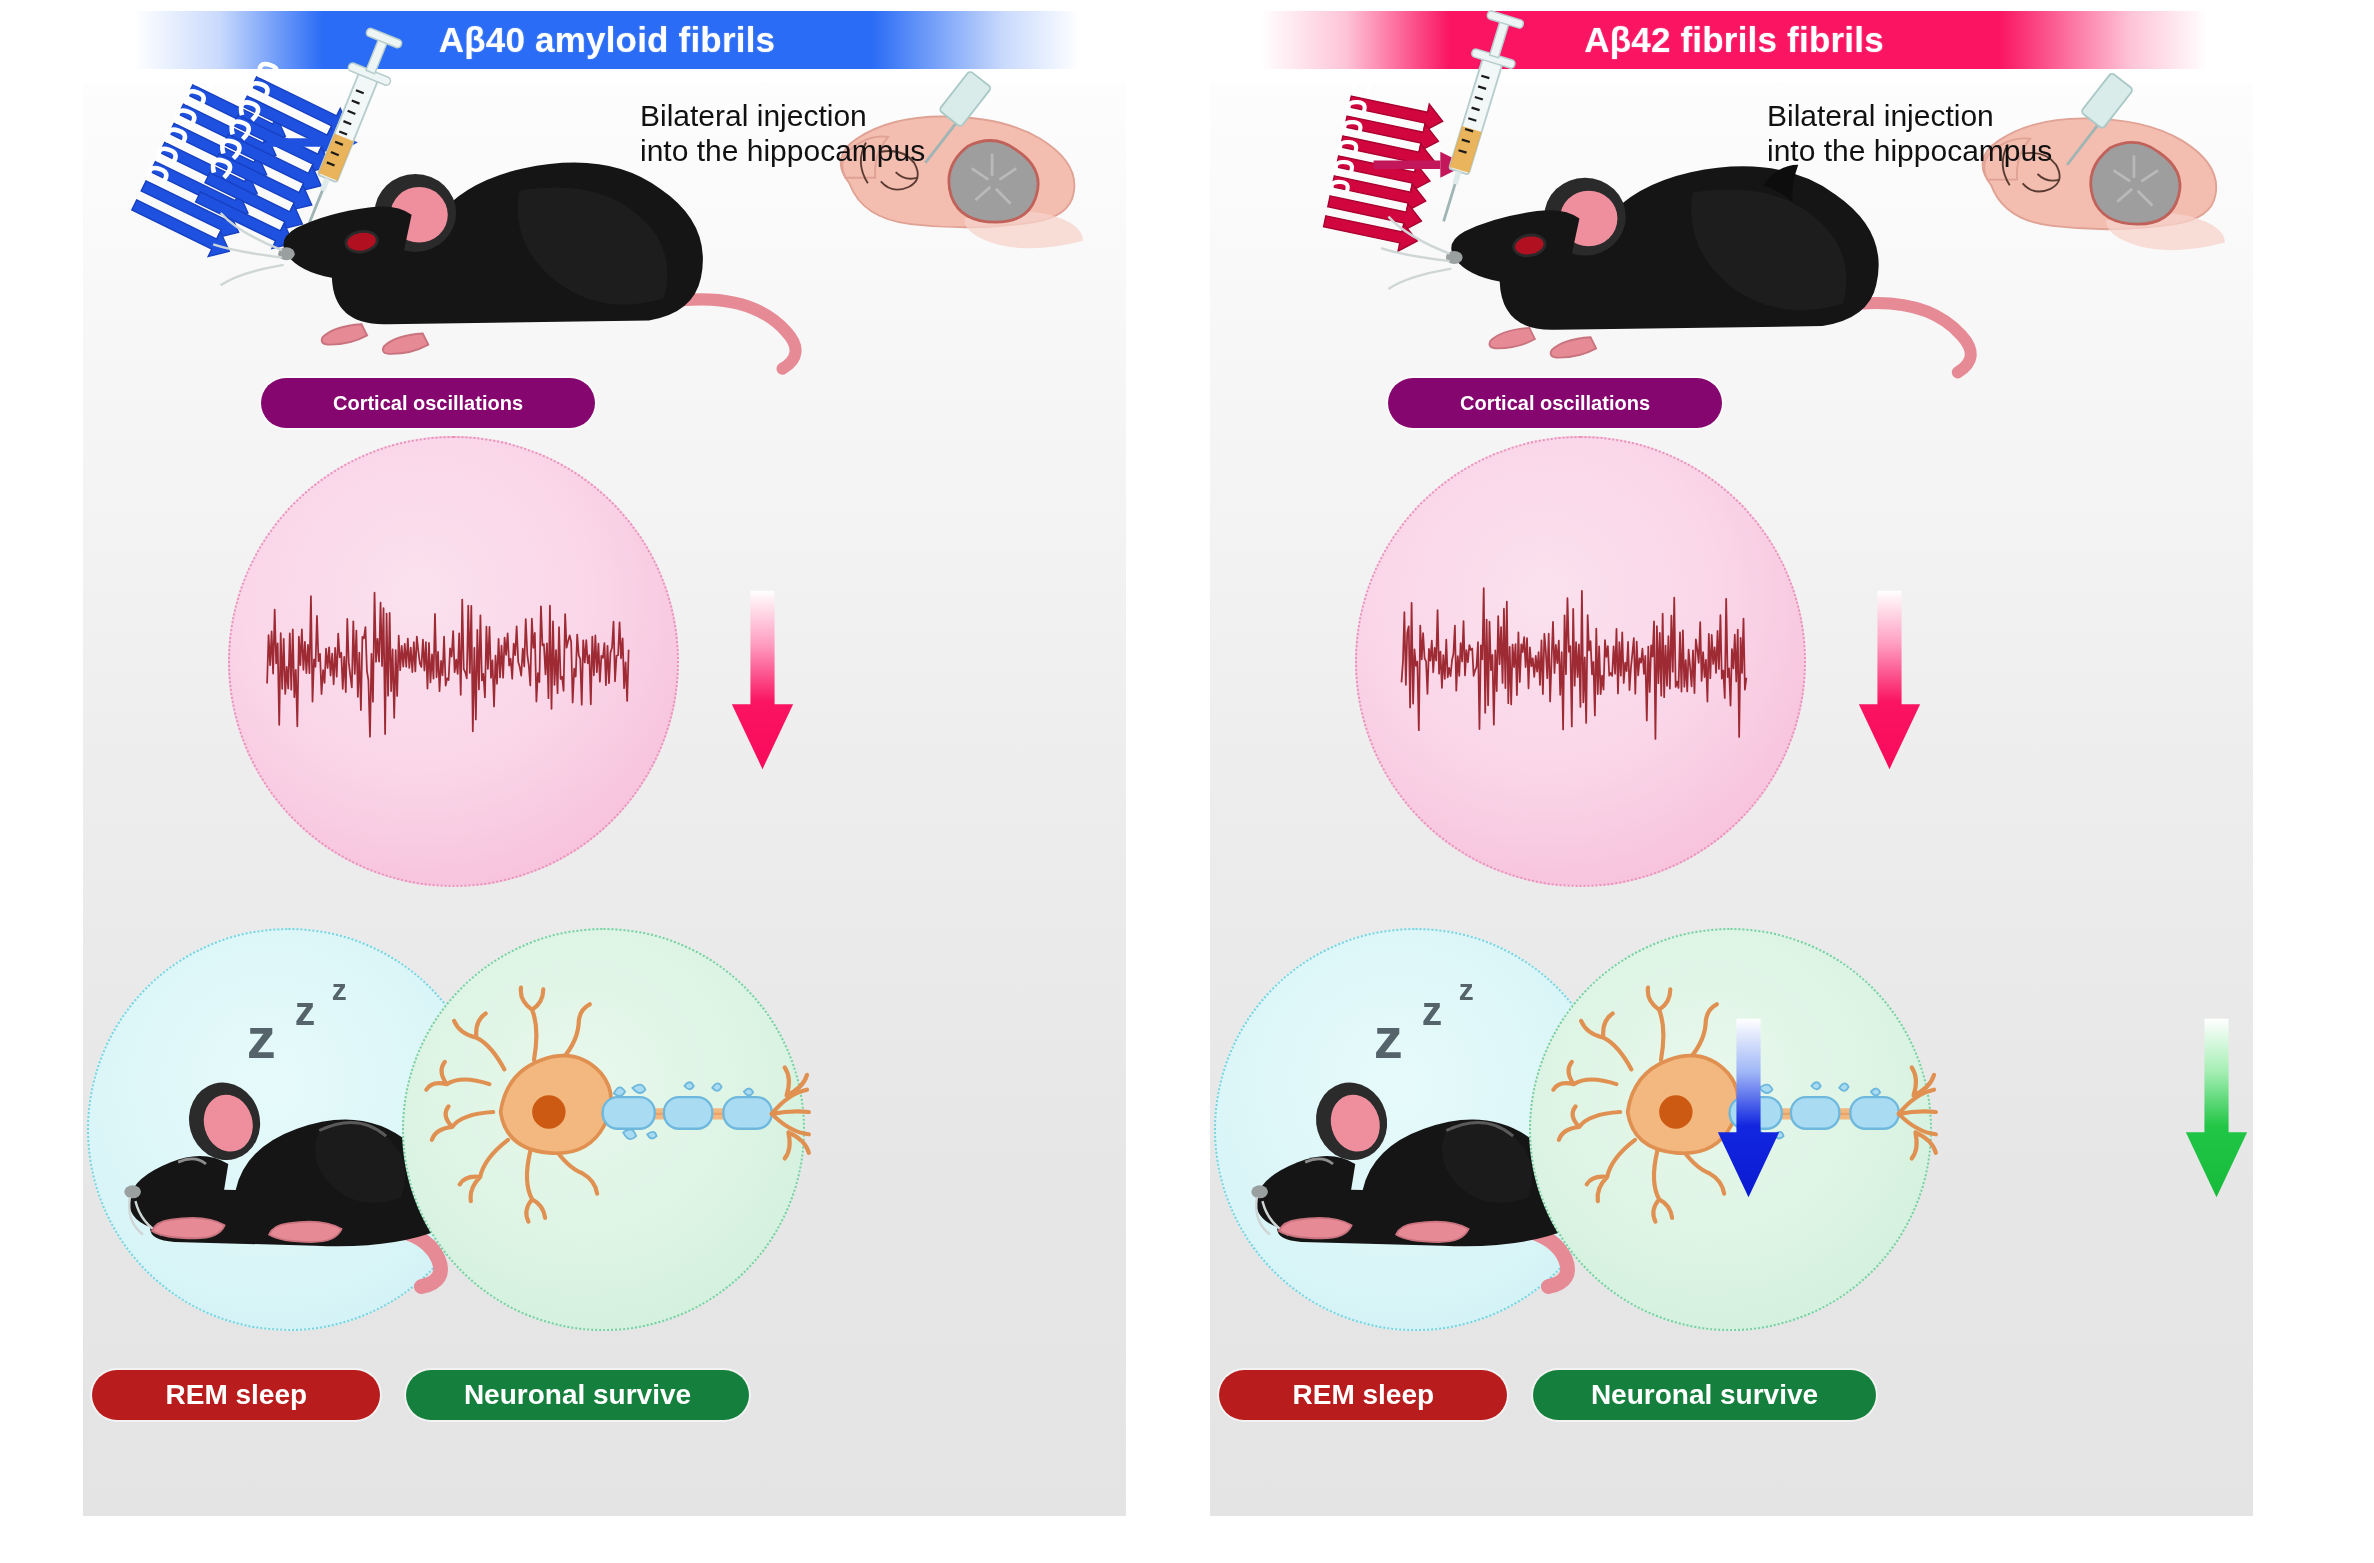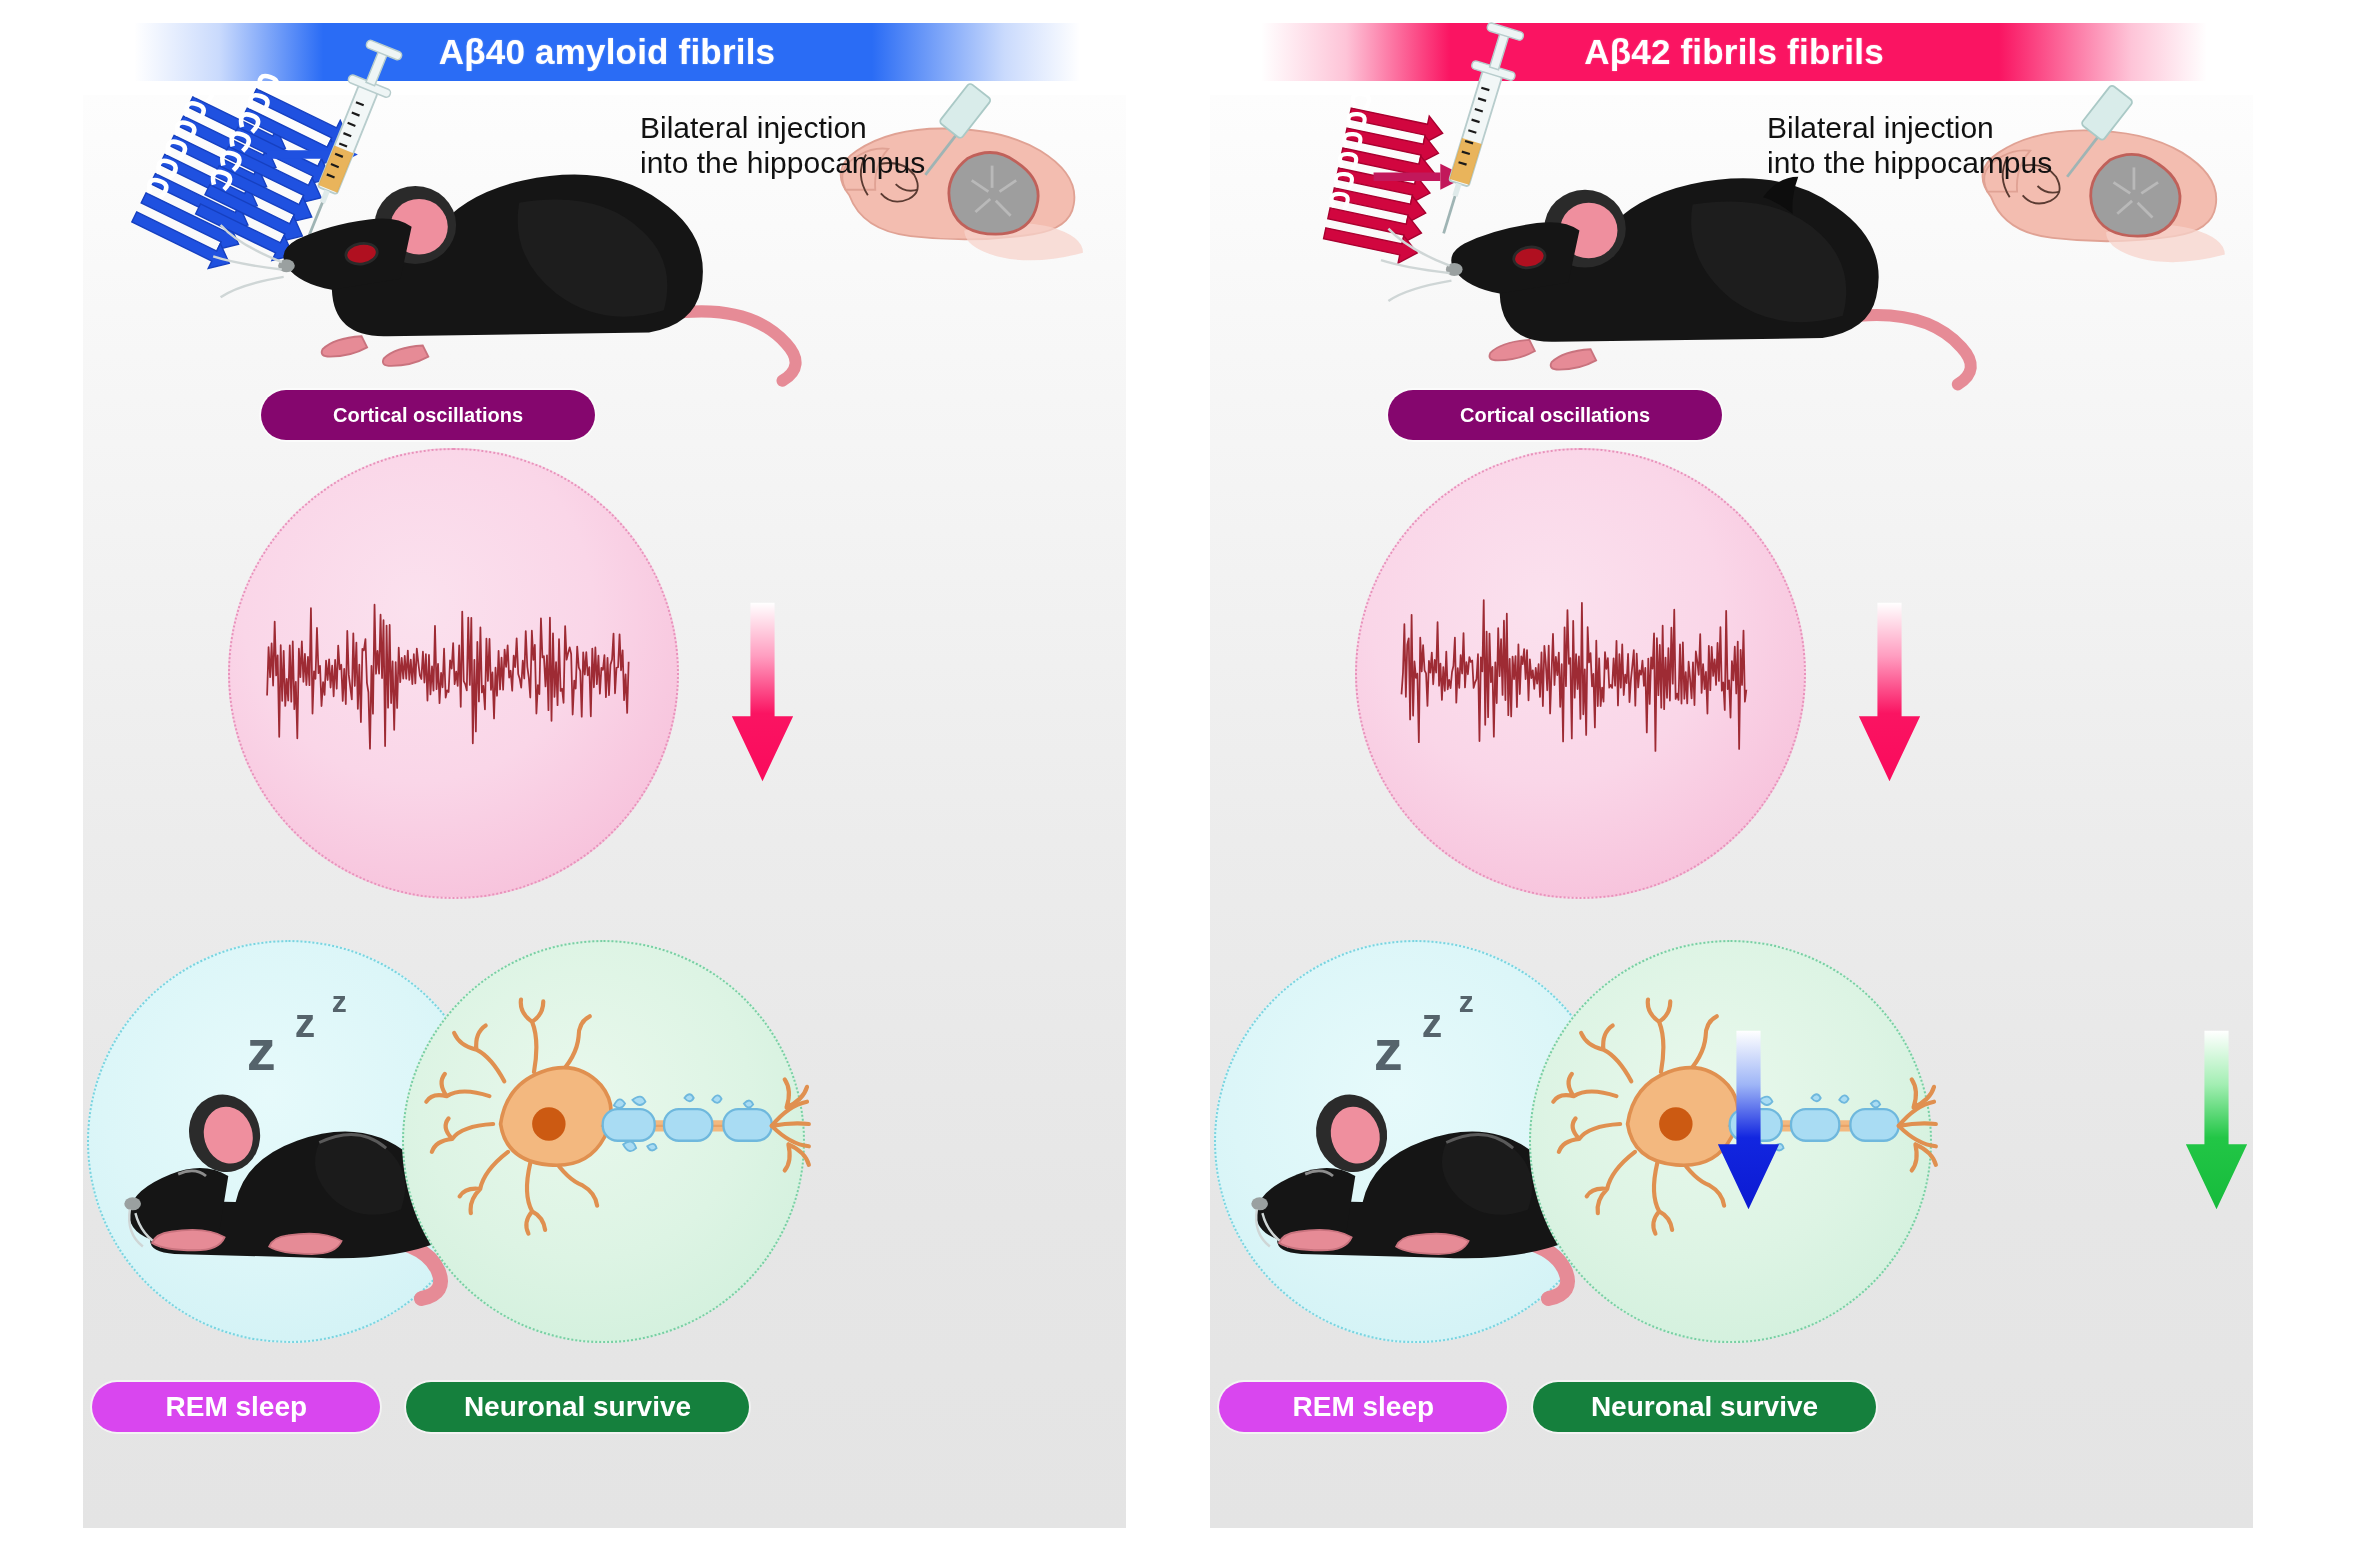--- a/index.html
+++ b/index.html
@@ -5,21 +5,21 @@
   * { box-sizing: border-box; margin: 0; padding: 0; }
   html, body {
     width: 2375px; height: 1564px;
     background: #ffffff;
     font-family: "Liberation Sans", sans-serif;
     overflow: hidden;
   }
   .figure { position: relative; width: 2375px; height: 1564px; background:#fff; }
 
   
-  .panel { position: absolute; top: 0; width: 1043px; height: 1407px; margin-top: 12px; }
+  .panel { position: absolute; top: 0; width: 1043px; height: 1407px; }
   .panel-left  { left: 83px; }
   .panel-right { left: 1210px; }
 
   .panel-bg {
     position: absolute; left: 0; top: 83px; width: 1043px; height: 1433px;
     background: linear-gradient(180deg,#fdfdfd 0%,#f7f7f7 18%,#ececec 52%,#e6e6e6 78%,#e4e4e4 100%);
   }
 
   
   .title-banner {
@@ -55,21 +55,21 @@
     position: absolute; display: flex; align-items: center; justify-content: center;
     border-radius: 927px; color: #fff; font-weight: bold; white-space: nowrap;
     box-shadow: 0 0 0 1.9px rgba(255,255,255,.55);
   }
   .pill-cortical {
     left: 178px; top: 378px; width: 334px; height: 50px;
     background: #85066e; font-size: 20px;
   }
   .pill-rem {
     left: 9.3px; top: 1370px; width: 288px; height: 50px;
-    background: #d946ef; font-size: 28px;
+    background: #b91c1c; font-size: 28px;
   }
   .pill-neuron {
     left: 323px; top: 1370px; width: 343px; height: 50px;
     background: #15803d; font-size: 28px;
   }
 
   
   .bubble { position: absolute; border-radius: 50%; }
   .bubble-eeg {
     left: 145px; top: 436px; width: 451px; height: 451px;

